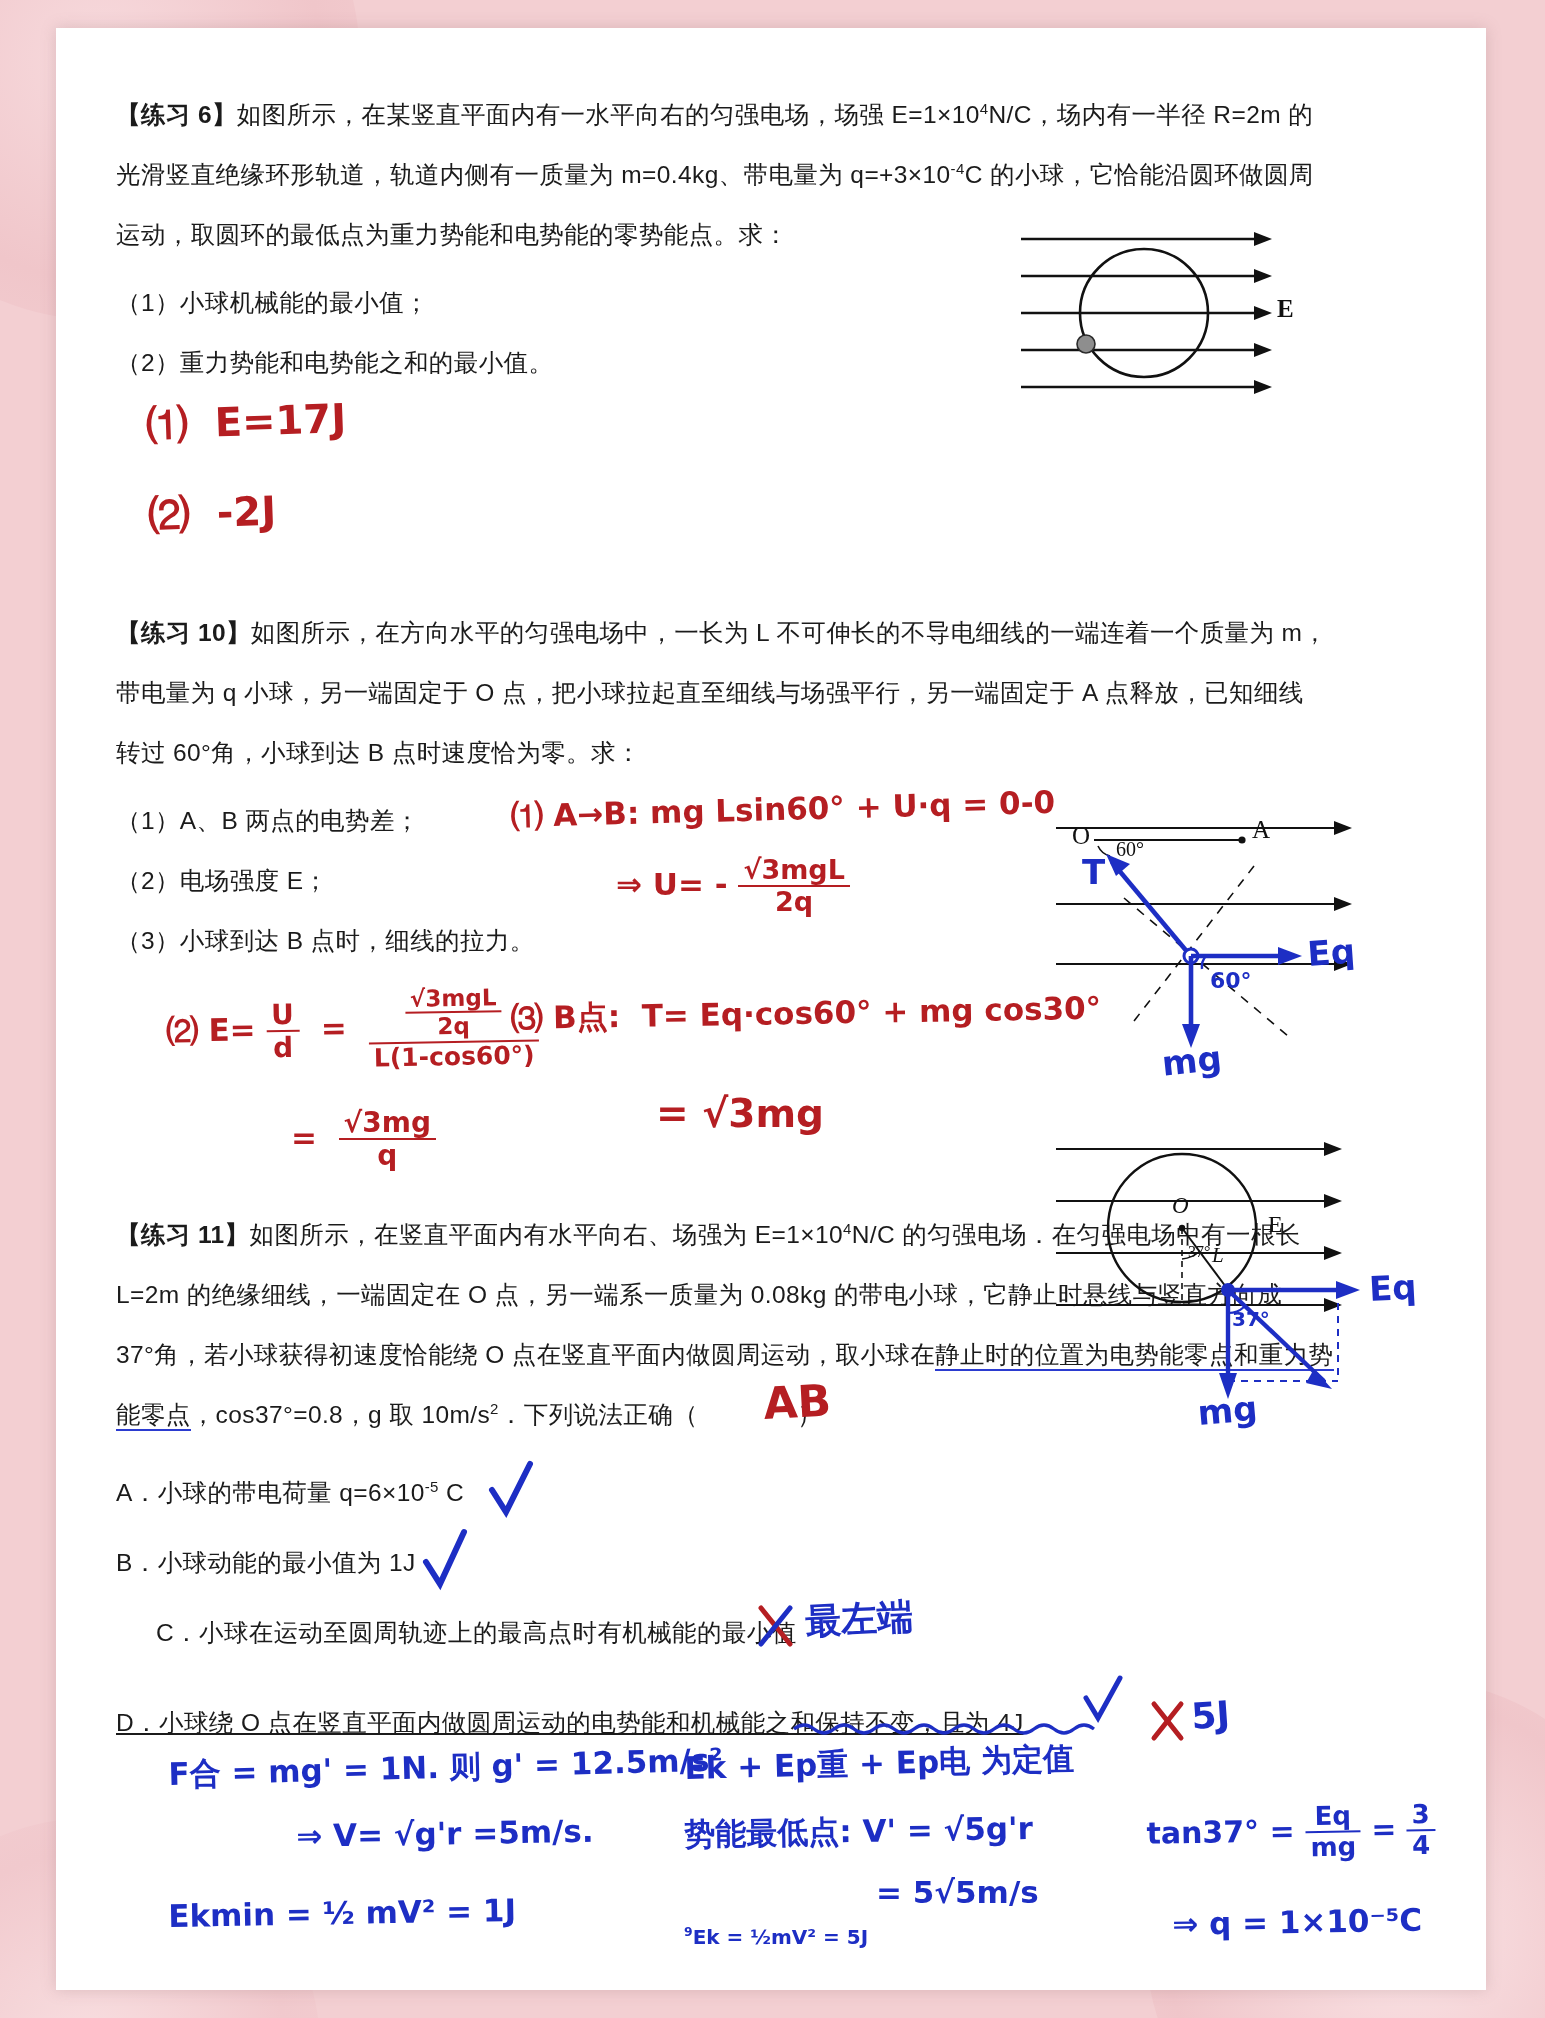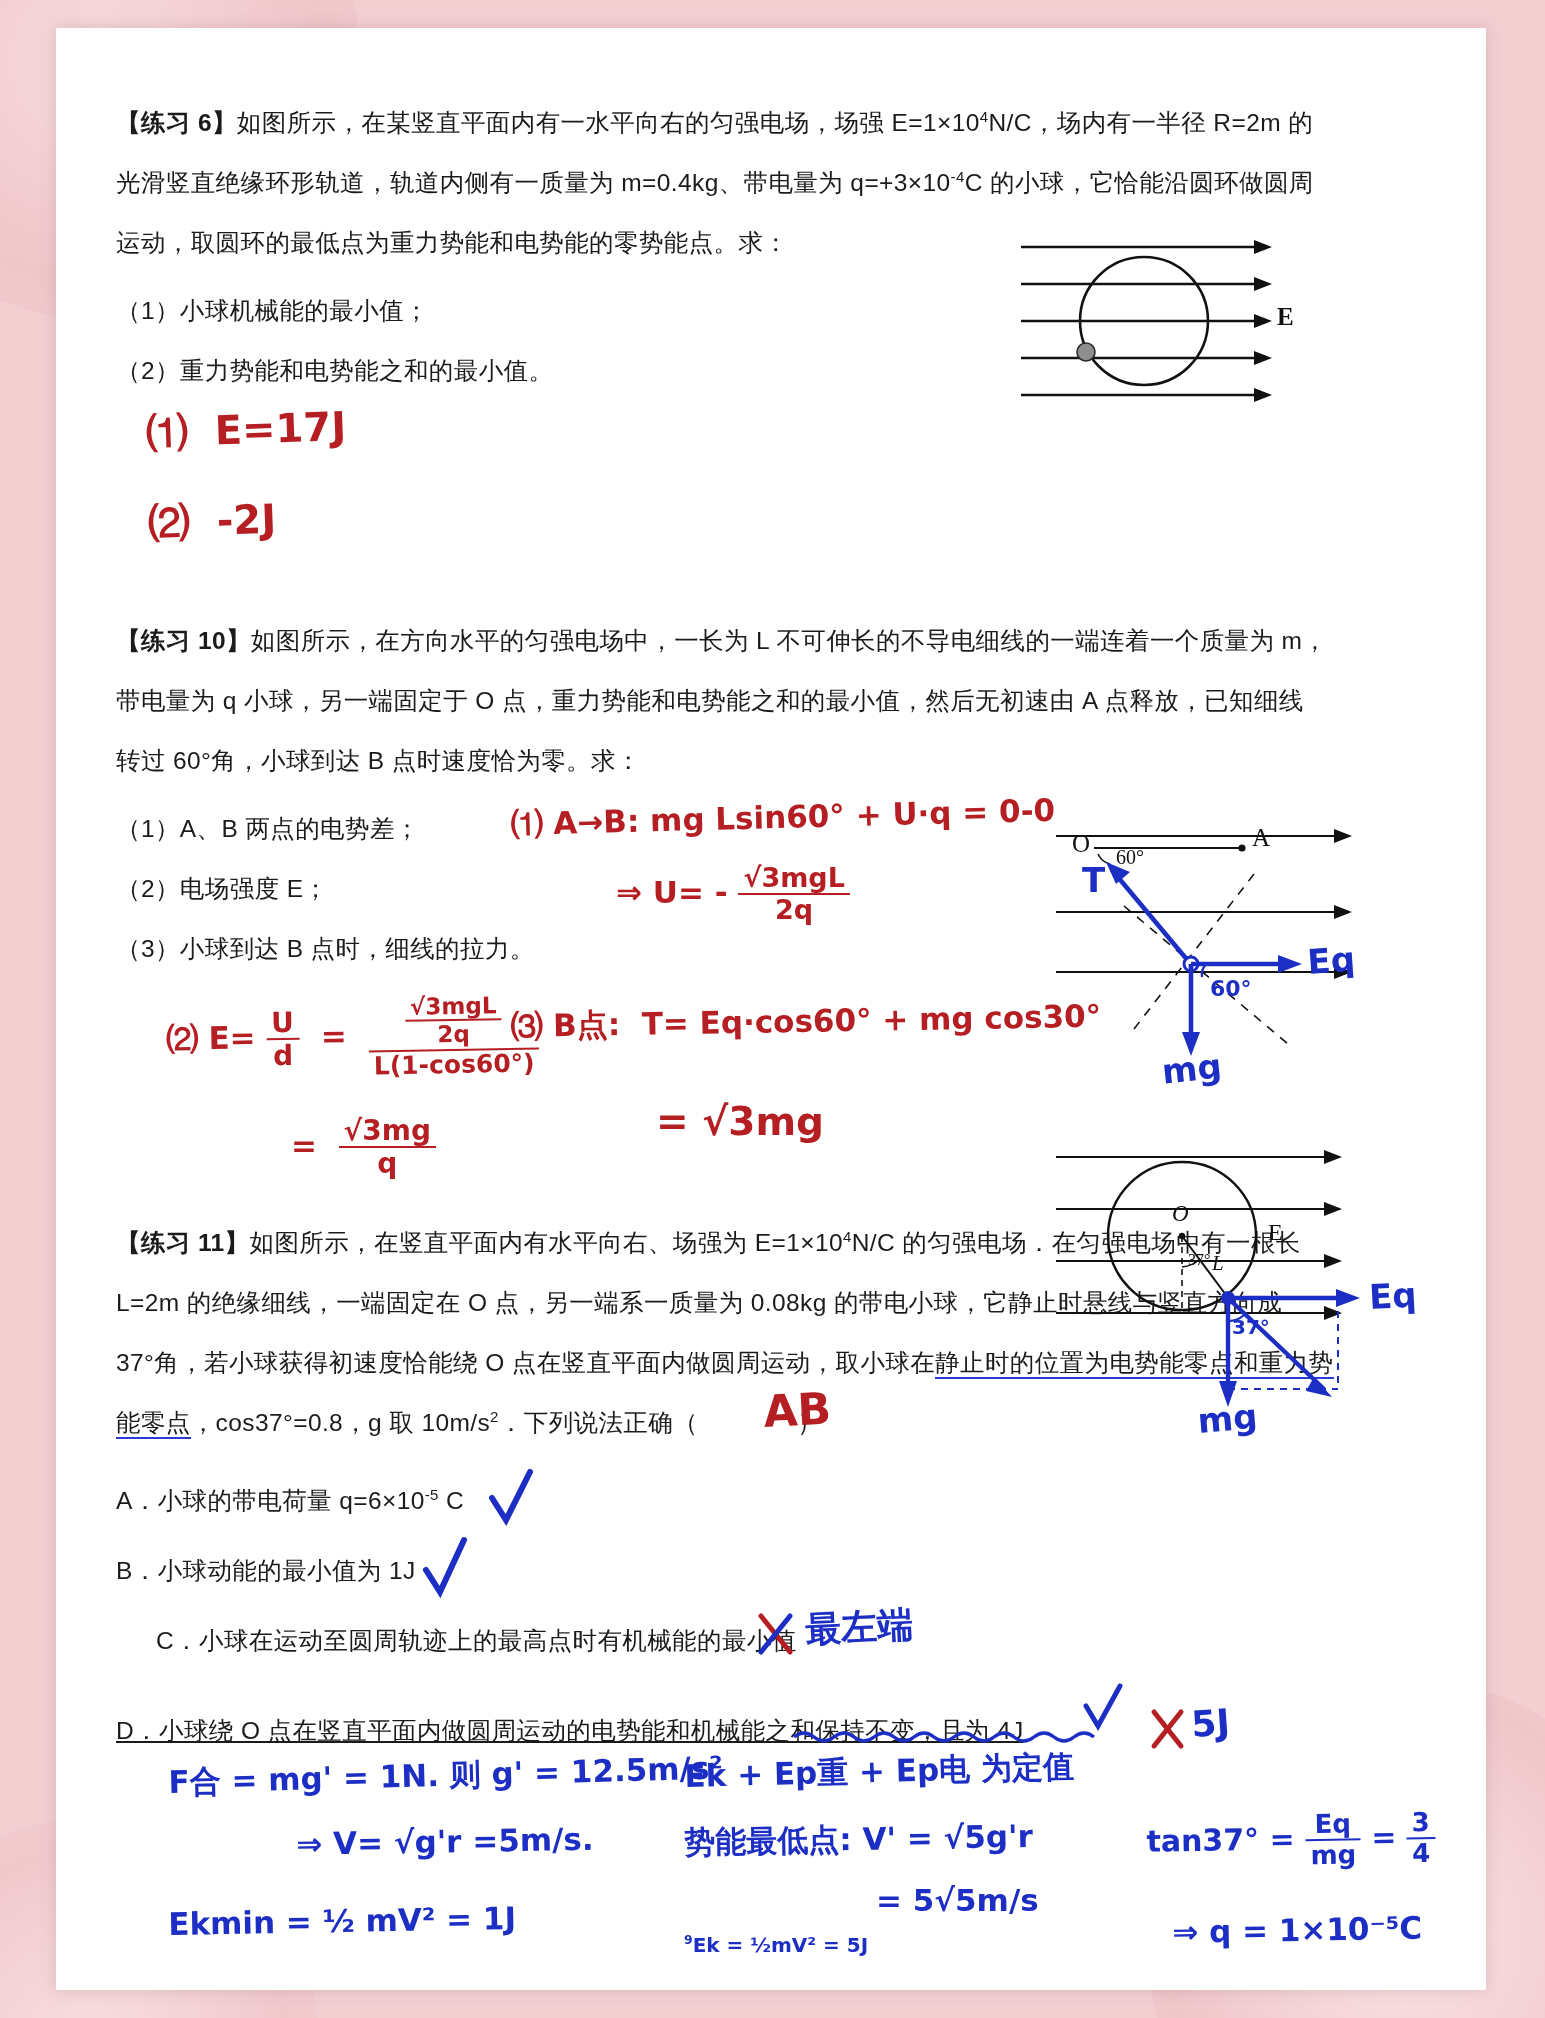--- a/index.html
+++ b/index.html
@@ -14,21 +14,21 @@
   .blob-tl{left:-160px;top:-200px;width:520px;height:520px;background:radial-gradient(circle,#f7dadd 0%,#f0c6ca 60%,#f3cfd2 100%);}
   .blob-br{right:-120px;bottom:-180px;width:520px;height:520px;background:radial-gradient(circle,#fae3e5 0%,#f0c6ca 65%,#f3cfd2 100%);}
   .blob-bl{left:-140px;bottom:-260px;width:460px;height:460px;background:radial-gradient(circle,#f8dee0 0%,#f1c9cd 60%,#f3cfd2 100%);}
 
   .page{
     position:absolute;left:56px;top:28px;width:1430px;height:1962px;
     background:#ffffff;
     box-shadow:0 0 14px rgba(150,110,115,.28);
   }
   .paper{
-    position:absolute;left:0;top:16px;width:1430px;height:1962px;
+    position:absolute;left:0;top:8px;width:1430px;height:1962px;
     overflow:hidden;
   }
   
   .ptext{
     position:absolute;
     color:#1b1b1b;
     font-size:24.5px;
     letter-spacing:.4px;
     white-space:nowrap;
     font-family:"Liberation Sans","DejaVu Sans",sans-serif;
@@ -104,21 +104,21 @@
     </div>
     <div class="hand red" style="left:92px;top:452px;font-size:40px;transform:rotate(-2deg);">
       <span>⑵</span>&nbsp;&nbsp;<span>-2J</span>
     </div>
   </div>
 
   <div>
     <div class="ptext" style="left:60px;top:580px;">
       <b>【练习 10】</b><span>如图所示，在方向水平的匀强电场中，一长为 L 不可伸长的不导电细线的一端连着一个质量为 m，</span>
     </div>
-    <div class="ptext" style="left:60px;top:640px;">带电量为 q 小球，另一端固定于 O 点，重力势能和电势能之和的最小值，然后无初速由 A 点释放，已知细线</div>
+    <div class="ptext" style="left:60px;top:640px;">带电量为 q 小球，另一端固定于 O 点，把小球拉起直至细线与场强平行，另一端固定于 A 点释放，已知细线</div>
     <div class="ptext" style="left:60px;top:700px;">转过 60°角，小球到达 B 点时速度恰为零。求：</div>
     <div class="ptext" style="left:60px;top:768px;">（1）A、B 两点的电势差；</div>
     <div class="ptext" style="left:60px;top:828px;">（2）电场强度 E；</div>
     <div class="ptext" style="left:60px;top:888px;">（3）小球到达 B 点时，细线的拉力。</div>
 
     <div class="ink" style="left:1000px;top:770px;">
       <svg width="400" height="270" viewBox="0 0 400 270">
         <g stroke="#111" stroke-width="2.2" fill="none">
           <line x1="0" y1="22" x2="278" y2="22"></line>
           <line x1="0" y1="98" x2="278" y2="98"></line>

